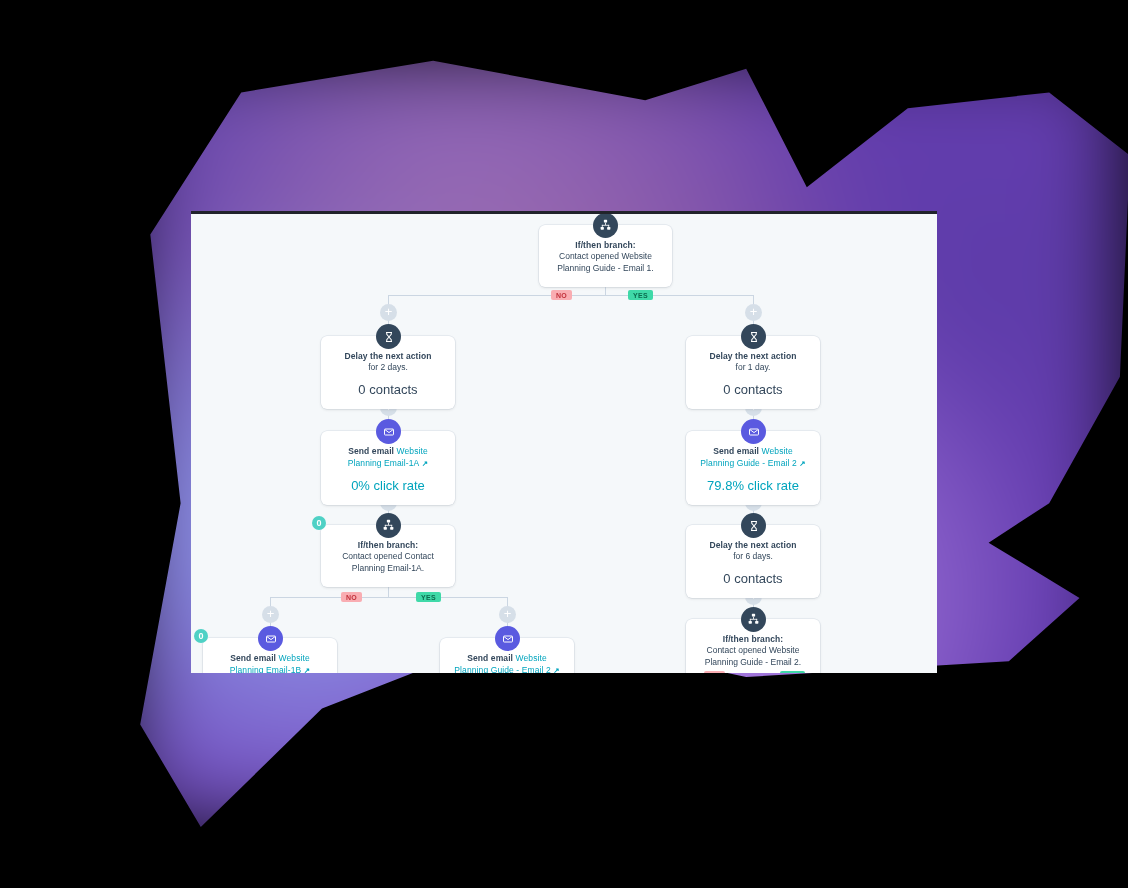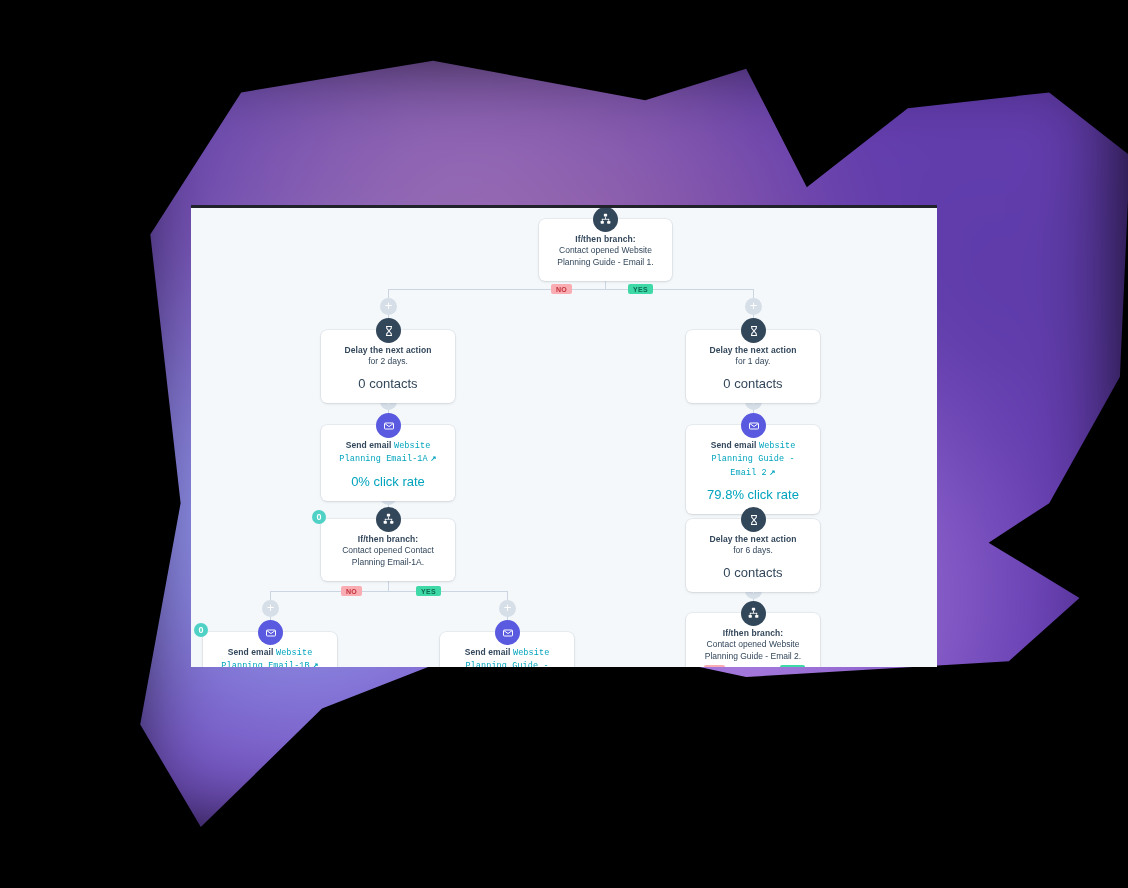--- a/index.html
+++ b/index.html
@@ -57,21 +57,21 @@
       93% 5%, 100% 13%, 100% 43%, 93% 59%, 87% 64%, 96% 71%,
       89% 80%, 62% 82%, 40% 76%, 20% 86%, 7% 100%, 1% 87%, 5% 58%
     );
     z-index: -1;
   }
 
   
   #canvas {
     position: absolute;
     left: 191px;
-    top: 205px;
+    top: 211px;
     width: 746px;
     height: 462px;
     background: #f5f8fa;
     overflow: hidden;
     border-top: 3px solid #21232b;
   }
   .canvas-inner {
     position: absolute;
     inset: 0;
   }
@@ -123,21 +123,21 @@
     text-align: center;
     z-index: 5;
   }
   .card .l1 {
     font-size: 8.5px;
     font-weight: bold;
     color: #33475b;
     line-height: 1.45;
     letter-spacing: 0.1px;
   }
-  .card .l1 .link { color: #00a4bd; font-weight: normal; font-family: Liberation Mono, monospace; }
+  .card .l1 .link { color: #00a4bd; font-weight: normal; }
   .card .l2 {
     font-size: 8.5px;
     color: #33475b;
     line-height: 1.4;
   }
   .card .l3 {
     font-size: 13px;
     color: #33475b;
     margin-top: 8px;
   }

